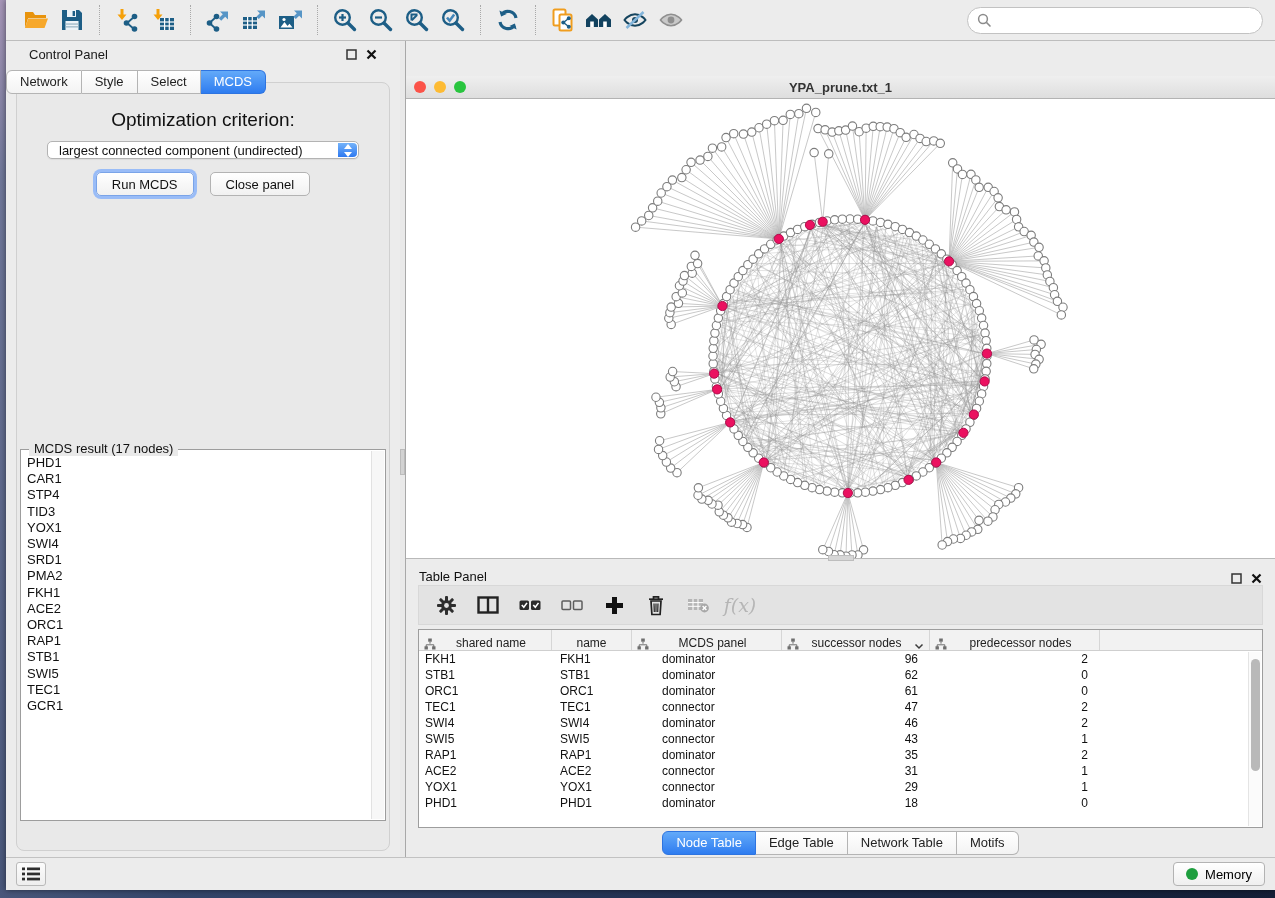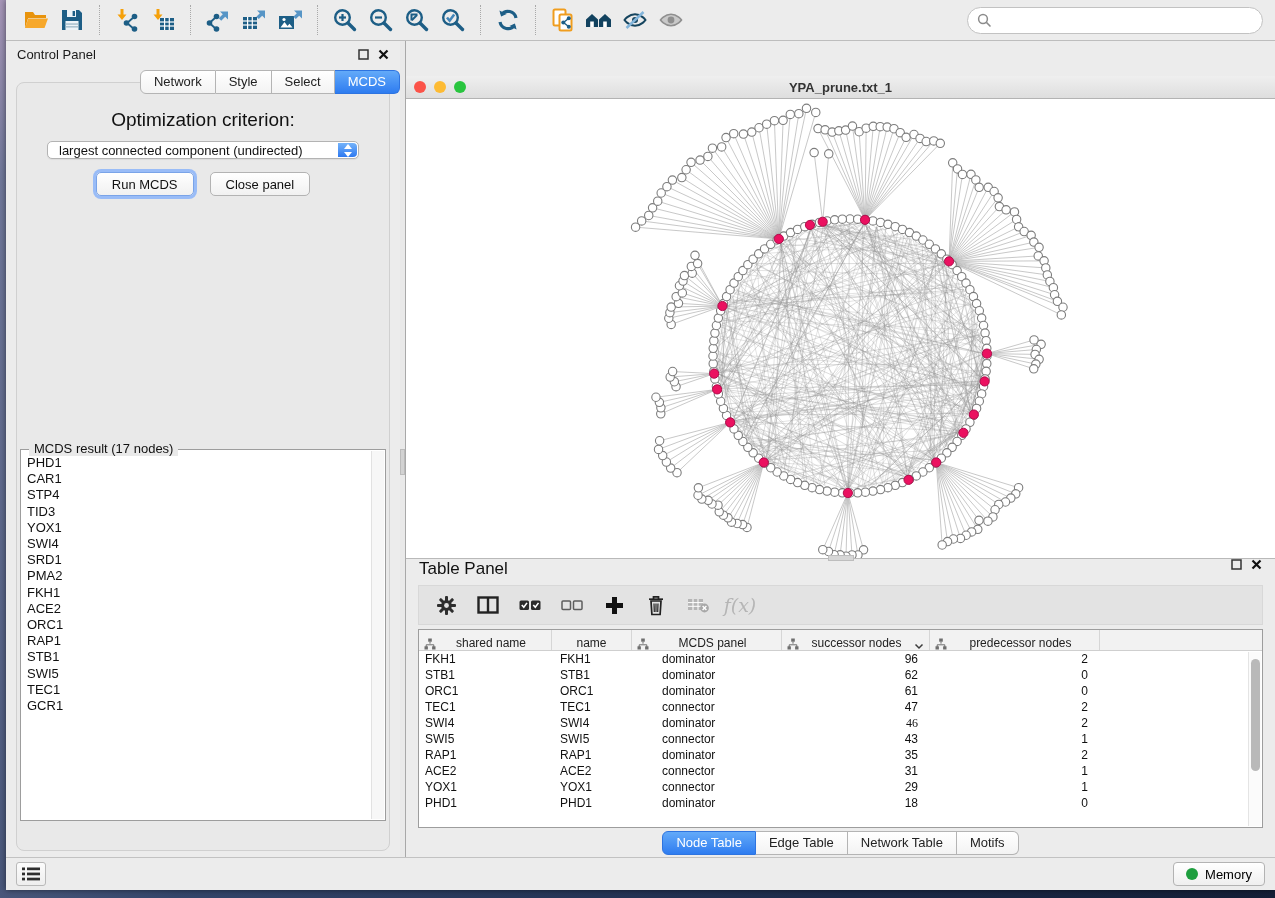--- a/index.html
+++ b/index.html
@@ -11,24 +11,24 @@
   
   .toolbar { height:41px; border-bottom:1px solid #bdbdbd; display:flex; align-items:center; padding:0 12px; flex:none; }
   .ticon { width:36px; height:32px; border:none; background:none; display:flex; align-items:center; justify-content:center; padding:0; cursor:pointer; }
   .tsep { width:1px; height:30px; border-left:1px dotted #a9a9a9; margin:0 9px; }
   .search { margin-left:auto; width:296px; height:27px; background:#fff; border:1px solid #c2c2c2; border-radius:14px; display:flex; align-items:center; padding:0 9px; gap:6px; }
   .search input { border:none; outline:none; flex:1; font-size:13px; font-family:"Liberation Sans",sans-serif; background:transparent; }
 
   
   .main { flex:1; display:flex; min-height:0; }
   .control-panel { width:394px; flex:none; display:flex; flex-direction:column; background:#ececec; }
-  .cp-header { height:26px; display:flex; align-items:center; padding:0 11px; font-size:13px; color:#1a1a1a; }
+  .cp-header { height:26px; display:flex; align-items:center; padding:0 23px; font-size:13px; color:#1a1a1a; }
   .win-btns { margin-left:auto; display:flex; gap:9px; align-items:center; }
   .win-btns span { cursor:pointer; display:flex; }
-  .cp-tabs { display:flex; justify-content:flex-end; margin:3px 0 0; position:relative; z-index:2; }
+  .cp-tabs { display:flex; justify-content:flex-start; margin:3px 0 0; position:relative; z-index:2; }
   .seg-tab { background:linear-gradient(#ffffff,#f3f3f3); border:1px solid #b4b4b4; border-left:none; padding:3px 13px 4px; font-size:13px; color:#222; cursor:pointer; }
   .seg-tab:first-child { border-left:1px solid #b4b4b4; border-radius:6px 0 0 6px; }
   .seg-tab:last-child { border-radius:0 6px 6px 0; }
   .seg-tab.active { background:linear-gradient(#63aaf9,#2e7cf0); border-color:#2e74e0; color:#fff; }
   .cp-body { margin:-12px 10px 6px; flex:1; background:#e9e9e9; border:1px solid #d0d0d0; border-radius:8px; padding:26px 0 10px; display:flex; flex-direction:column; align-items:center; }
   .opt-label { font-size:19px; margin-bottom:10px; color:#111; }
   .dropdown { width:312px; height:18px; background:#fff; border:1px solid #b3b3b3; border-radius:5px; position:relative; display:flex; align-items:center; padding:0 26px 0 11px; font-size:13px; cursor:pointer; box-shadow:0 1px 1px rgba(0,0,0,.06); }
   .stepper { position:absolute; right:1px; top:1px; bottom:1px; width:19px; border-radius:0 4px 4px 0; background:linear-gradient(#74b3fa,#2e79f0); display:flex; flex-direction:column; align-items:center; justify-content:center; gap:3px; }
   .stepper i { width:0; height:0; border-left:4px solid transparent; border-right:4px solid transparent; }
   .stepper .up { border-bottom:5px solid #fff; }
@@ -50,21 +50,21 @@
   .net-window { height:518px; flex:none; display:flex; flex-direction:column; border-bottom:1px solid #b9b9b9; }
   .net-title { height:23px; flex:none; background:linear-gradient(#efefef,#dedede); border-bottom:1px solid #b3b3b3; display:flex; align-items:center; padding:0 8px; position:relative;margin-top:35px; }
   .lights { display:flex; gap:8px; }
   .light { width:12px; height:12px; border-radius:50%; cursor:pointer; }
   .light.r { background:#fb5349; } .light.y { background:#fdbb34; } .light.g { background:#29c53f; }
   .net-title .title { position:absolute; left:0; right:0; text-align:center; font-size:13px; font-weight:700; color:#333; pointer-events:none; }
   .canvas { flex:1; background:#fff; position:relative; overflow:hidden; cursor:default; }
 
   .table-panel { flex:1; background:#ececec; display:flex; flex-direction:column; min-height:0; position:relative; }
   .hsplit-handle { position:absolute; top:-4px; left:50%; width:26px; height:6px; margin-left:-13px; background:#d6d6d6; border:1px solid #bdbdbd; }
-  .tp-header { height:25px; display:flex; align-items:flex-start; padding:0 13px; font-size:17px; flex:none; }
+  .tp-header { height:25px; display:flex; align-items:flex-end; padding:0 13px; font-size:13px; flex:none; }
   .tp-toolbar { margin:1px 12px 0; height:40px; flex:none; background:#e3e3e3; border:1px solid #d8d8d8; display:flex; align-items:center; gap:0; padding:0 6px; }
   .tbicon { width:42px; height:34px; border:none; background:none; display:flex; align-items:center; justify-content:center; cursor:pointer; }
   .tbicon.disabled { cursor:default; }
   .fx { font-family:"DejaVu Serif", serif; font-style:italic; font-size:19px; color:#b5b5b5; }
   .tp-table { margin:4px 12px 0; flex:1; background:#fff; border:1px solid #9d9d9d; position:relative; overflow:hidden; display:flex; flex-direction:column; }
   .thead { display:flex; height:21px; flex:none; background:#f2f2f2; border-bottom:1px solid #cfcfcf; font-size:12px; color:#222; }
   .th { display:flex; align-items:flex-end; border-right:1px solid #d6d6d6; padding:0 5px; gap:0; cursor:pointer; }
   .th .lbl { flex:1; text-align:center; white-space:nowrap; overflow:hidden; }
   .th-fill { flex:1; border:none; }
   .tr { display:flex; height:16px; align-items:center; font-size:12px; cursor:default; }
@@ -1289,21 +1289,21 @@
                 <div class="td" style="width: 133px; flex: 0 0 auto; padding-left: 6px;">TEC1</div>
                 <div class="td" style="width: 80px; flex: 0 0 auto; padding-left: 8px;">TEC1</div>
                 <div class="td" style="width: 150px; flex: 0 0 auto; padding-left: 30px;">connector</div>
                 <div class="td num" style="width: 148px; flex: 0 0 auto; padding-left: 8px;">47</div>
                 <div class="td num" style="width: 170px; flex: 0 0 auto; padding-left: 8px;">2</div>
               </div>
               <div class="tr">
                 <div class="td" style="width: 133px; flex: 0 0 auto; padding-left: 6px;">SWI4</div>
                 <div class="td" style="width: 80px; flex: 0 0 auto; padding-left: 8px;">SWI4</div>
                 <div class="td" style="width: 150px; flex: 0 0 auto; padding-left: 30px;">dominator</div>
-                <div class="td num" style="width: 148px; flex: 0 0 auto; padding-left: 8px; font-family: Liberation Serif, serif;">46</div>
+                <div class="td num" style="width: 148px; flex: 0 0 auto; padding-left: 8px;">46</div>
                 <div class="td num" style="width: 170px; flex: 0 0 auto; padding-left: 8px;">2</div>
               </div>
               <div class="tr">
                 <div class="td" style="width: 133px; flex: 0 0 auto; padding-left: 6px;">SWI5</div>
                 <div class="td" style="width: 80px; flex: 0 0 auto; padding-left: 8px;">SWI5</div>
                 <div class="td" style="width: 150px; flex: 0 0 auto; padding-left: 30px;">connector</div>
                 <div class="td num" style="width: 148px; flex: 0 0 auto; padding-left: 8px;">43</div>
                 <div class="td num" style="width: 170px; flex: 0 0 auto; padding-left: 8px;">1</div>
               </div>
               <div class="tr">

